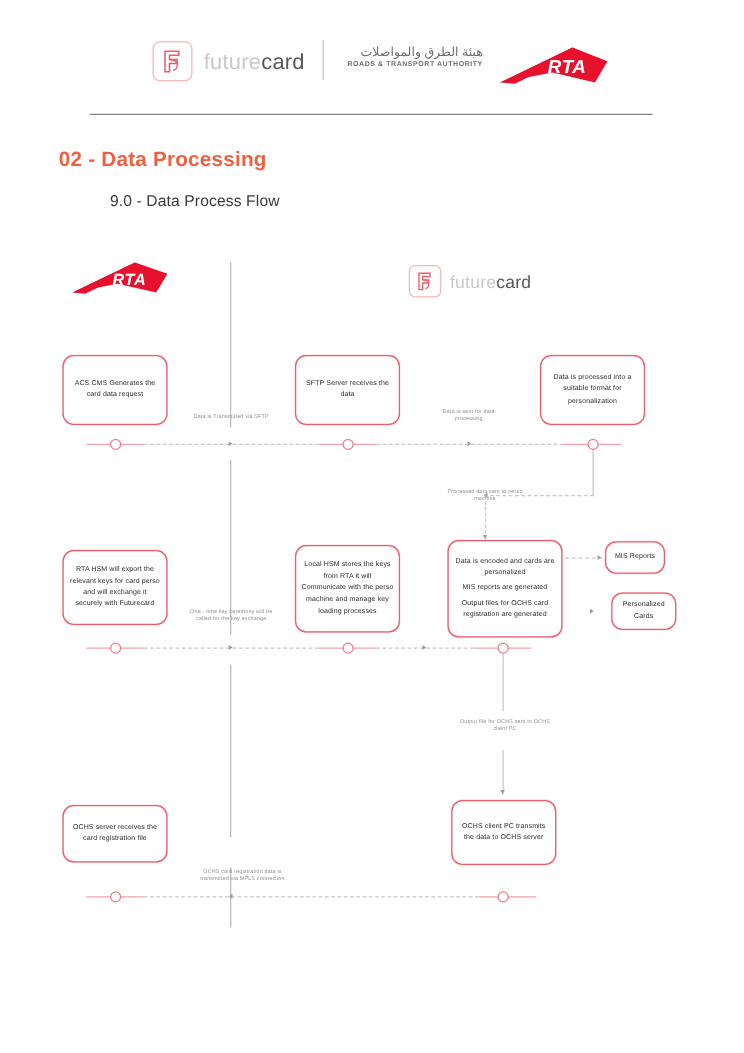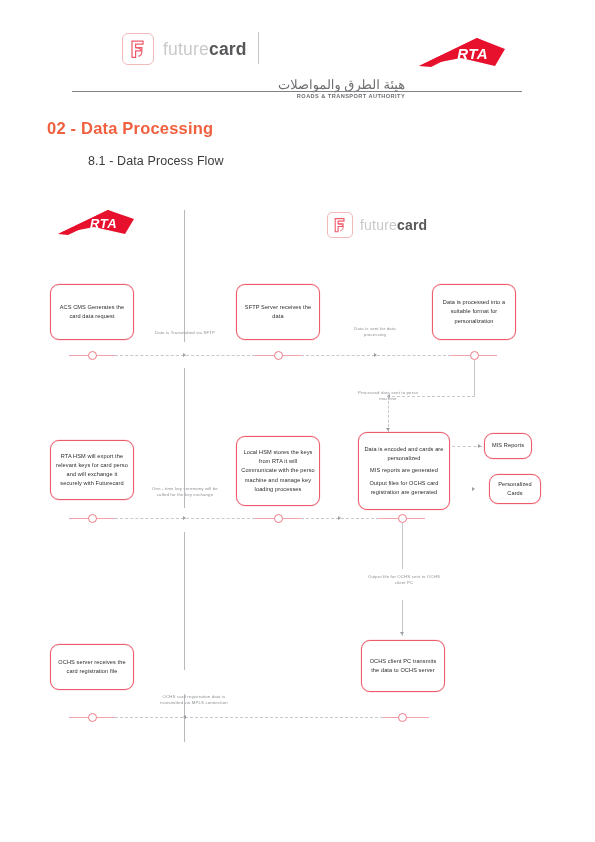--- a/index.html
+++ b/index.html
@@ -31,36 +31,35 @@
     position: relative;
     background: #fff;
   }
   .fc-mark svg { position: absolute; left: 0; top: 0; }
   .fc-word {
     font-size: 17.5px;
     letter-spacing: .2px;
     white-space: nowrap;
   }
   .fc-word .lite { color: #c9c9cc; }
-  .fc-word .bold { color: #58585b; font-weight: bold; }
+  .fc-word .bold { color: #58585b; font-weight: normal; }
 
   .hdr-divider {
     position: absolute; left: 258px; top: 32px;
     width: 1px; height: 32px; background: #c8c8cc;
   }
 
   .rta-block {
     position: absolute; left: 278px; top: 36px;
     display: flex; align-items: flex-start;
   }
   .rta-text { text-align: right; white-space: nowrap; }
   .rta-ar {
-    font-size: 13px; color: #6d6e71; letter-spacing: .6px;
+    font-size: 10px; color: #6d6e71; letter-spacing: .6px;
     direction: rtl;
-    margin-top: 41px;
   }
   .rta-en {
     font-size: 5.6px; color: #6d6e71; font-weight: bold;
     letter-spacing: .45px; margin-top: 1px;
   }
 
   .rta-swoosh { position: relative; }
   .rta-swoosh .label {
     position: absolute;
     color: #ffffff; font-weight: bold; font-style: italic;
@@ -204,21 +203,21 @@
         <path d="M2 30 L60 2 L66 5 L14 31 Z" fill="#e8112d"></path>
       </svg>
       <span class="label" style="left:40px; top:9px; font-size:15px;">RTA</span>
     </div>
   </div>
 
   <div class="header-rule"></div>
 </div>
 
 <div id="section-title">02 - Data Processing</div>
-<div id="sub-title">8.1 - Data Process Flow</div>
+<div id="sub-title">9.0 - Data Process Flow</div>
 
 <div id="diagram">
 
   <div class="lane-head" style="left:56px; top:12px;">
     <div class="rta-swoosh">
       <svg width="80" height="32" viewBox="0 0 80 32" aria-hidden="true">
         <path d="M2 26 L52 2 L78 11 L69 26 L38 19 Z" fill="#e8112d"></path>
         <path d="M2 26 L52 2 L58 5 L12 27 Z" fill="#e8112d"></path>
       </svg>
       <span class="label" style="left:34px; top:8px; font-size:13px;">RTA</span>

